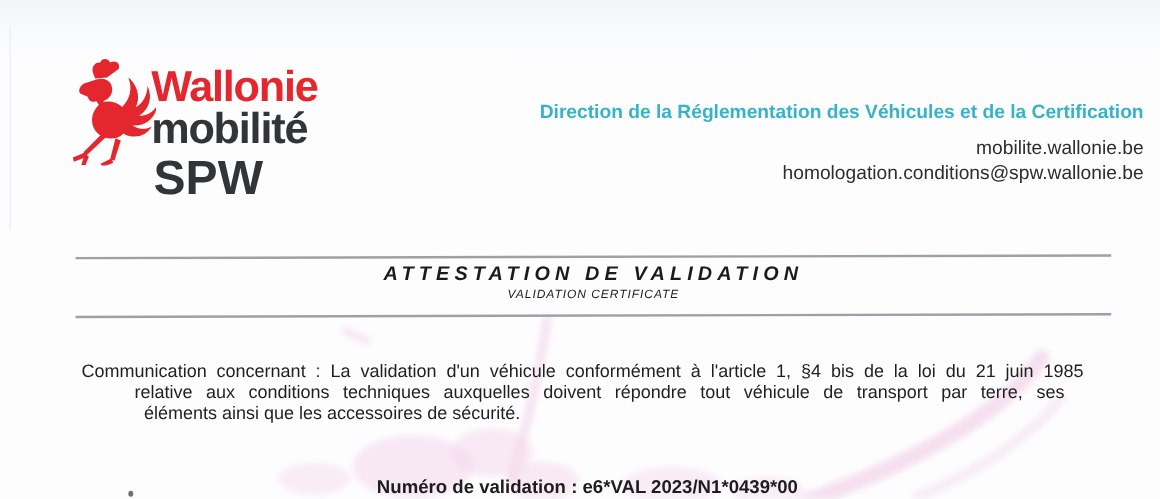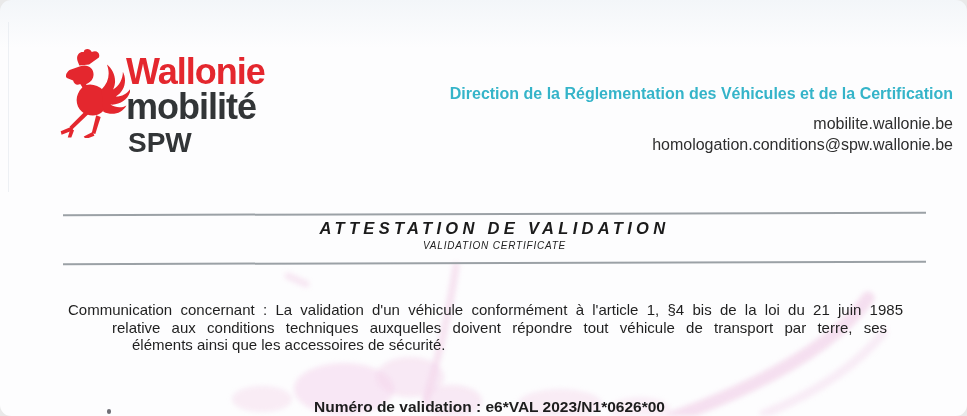--- a/index.html
+++ b/index.html
@@ -6,52 +6,51 @@
   html,body{margin:0;padding:0;background:#e9e9e9;}
   .page{
     position:relative;
     width:967px;height:416px;
     margin:0 auto;
     background:#fdfdfe;
     background-image:linear-gradient(#f3f6f9, rgba(255,255,255,0) 48px);
     overflow:hidden;
     font-family:"Liberation Sans","DejaVu Sans",sans-serif;
     color:#202020;
-    border-radius:11px;
   }
   
   .scan-edge{position:absolute;left:8px;top:22px;width:1px;height:170px;background:#e6eaef;opacity:.7;}
   .watermark{position:absolute;left:0;top:0;pointer-events:none;filter:blur(2.5px);}
   .speck{position:absolute;left:107px;top:409px;width:4px;height:5px;border-radius:2px;background:#4c4c55;opacity:.8;}
   
   .logo-rooster{position:absolute;left:50px;top:48px;width:80px;height:90px;}
   .brand{position:absolute;font-weight:bold;letter-spacing:-1px;line-height:1;}
   .brand-wallonie{left:126px;top:54px;font-size:36px;color:#e4272e;}
   .brand-mobilite{left:126px;top:89px;font-size:36px;color:#323537;}
-  .brand-spw{left:128px;top:129px;font-size:28px;letter-spacing:0;color:#323537;}
+  .brand-spw{left:128px;top:129px;font-size:40px;letter-spacing:0;color:#323537;}
   
   .hdr{position:absolute;top:84px;right:14px;text-align:right;}
   .hdr .l1{font-size:15px;font-weight:bold;color:#1e1e1e;line-height:19px;margin-bottom:5px;}
   .hdr .l2{font-size:16px;font-weight:bold;color:#35b4c9;line-height:19px;margin-bottom:11px;}
   .hdr .l3{font-size:16px;color:#2e2e2e;line-height:19px;margin-bottom:2px;}
   .hdr .l4{font-size:16px;color:#2e2e2e;line-height:19px;}
   
   .rule{position:absolute;left:63px;width:863px;height:2px;background:#9ba1a6;transform:rotate(-0.15deg);}
   .rule-top{top:213px;}
   .rule-bottom{top:262px;}
   .doc-title{position:absolute;left:63px;top:219px;width:863px;text-align:center;
     font-size:16.5px;font-weight:bold;letter-spacing:4.3px;color:#1b1b1b;font-style:italic;}
   .doc-subtitle{position:absolute;left:63px;top:240px;width:863px;text-align:center;
     font-size:10px;font-style:italic;letter-spacing:.8px;color:#222;}
   
   .body-line{position:absolute;font-size:15px;color:#1f1f1f;white-space:nowrap;}
   .body-line.justified{white-space:normal;text-align:justify;text-align-last:justify;}
   .bl1{left:68px;top:301px;width:835px;}
   .bl2{left:112px;top:318.5px;width:775px;}
-  .bl3{left:132px;top:336px;}
+  .bl3{left:120px;top:336px;}
   
   .validation-line{position:absolute;top:398px;left:50%;transform:translateX(-50%);margin-left:6px;
     font-size:15.5px;font-weight:bold;color:#1d1d1d;white-space:nowrap;}
 </style>
 </head>
 <body>
 
 <div class="page">
 
   <svg class="watermark" width="967" height="416" viewBox="0 0 967 416" aria-hidden="true">
@@ -100,15 +99,15 @@
 
   <div class="rule rule-top"></div>
   <div class="doc-title">ATTESTATION DE VALIDATION</div>
   <div class="doc-subtitle">VALIDATION CERTIFICATE</div>
   <div class="rule rule-bottom"></div>
 
   <div class="body-line justified bl1">Communication concernant : La validation d'un véhicule conformément à l'article 1, §4 bis de la loi du 21 juin 1985</div>
   <div class="body-line justified bl2">relative aux conditions techniques auxquelles doivent répondre tout véhicule de transport par terre, ses</div>
   <div class="body-line bl3">éléments ainsi que les accessoires de sécurité.</div>
 
-  <div class="validation-line">Numéro de validation : e6*VAL 2023/N1*0626*00</div>
+  <div class="validation-line">Numéro de validation : e6*VAL 2023/N1*0439*00</div>
 
 </div>
 
 </body></html>

